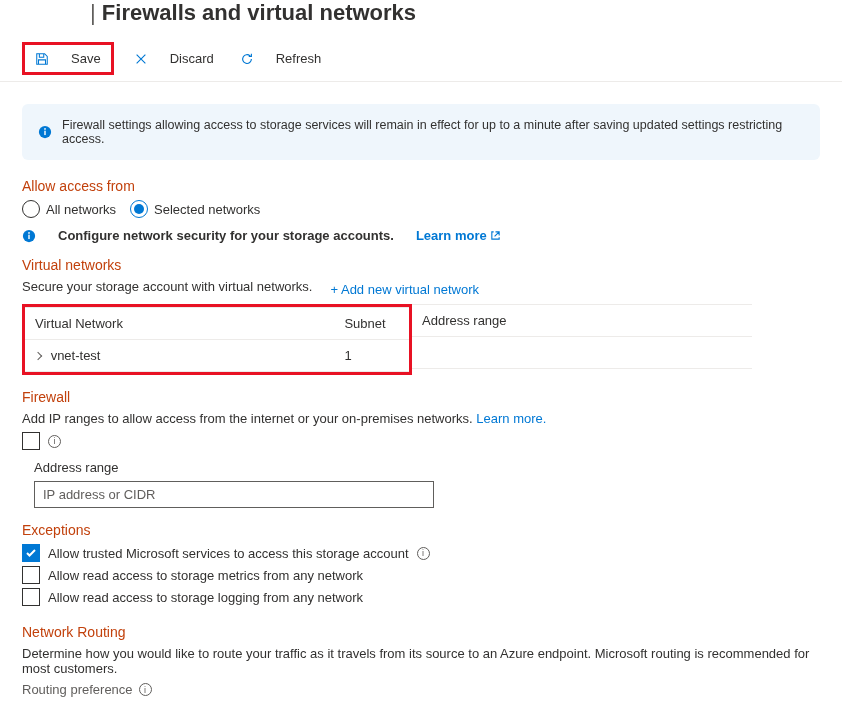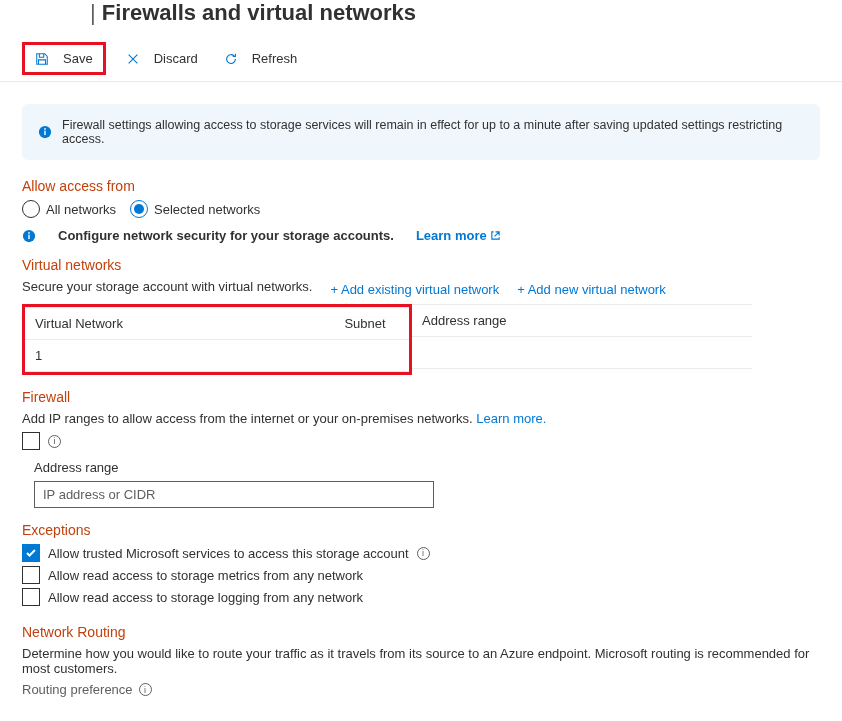--- a/index.html
+++ b/index.html
@@ -27,21 +27,21 @@
     .toolbar {
       display: flex;
       align-items: center;
       gap: 14px;
       padding: 6px 0 6px 22px;
       border-bottom: 1px solid #edebe9;
     }
     .toolbar-btn {
       display: inline-flex;
       align-items: center;
-      gap: 14px;
+      gap: 22px;
       font-size: 13px;
       color: #323130;
       cursor: pointer;
       padding: 4px 6px;
     }
     .toolbar-btn svg { width: 14px; height: 14px; }
     .save-highlight {
       border: 3px solid #e81123;
       padding: 2px 4px;
     }
@@ -276,32 +276,35 @@
         <span>Learn more</span>
         <svg class="external-icon" viewBox="0 0 12 12">
             <path fill="none" stroke="#0078d4" stroke-width="1.2" d="M4 2H2v8h8V8M6 2h4v4M10 2L5 7"></path>
           </svg>
       </a>
     </div>
 
     <div class="section-title">Virtual networks</div>
     <div class="vnet-actions">
       <span class="subtext">Secure your storage account with virtual networks.</span>
-      <a class="link plus">+ Add existing virtual network</a>
       <a class="link plus">+ Add new virtual network</a>
     </div>
 
     <div class="vnet-table-wrap">
       <div style="display:flex; align-items:flex-start;">
         <div class="vnet-highlight">
           <div class="vnet-row header">
             <div class="col-network">Virtual Network</div>
             <div class="col-subnet">Subnet</div>
           </div>
           <div class="vnet-row data">
+            <div class="col-network">
+              <span class="chevron"></span>
+              <span>vnet-test</span>
+            </div>
             <div class="col-subnet">1</div>
           </div>
         </div>
         <div class="outside-col">
           <div class="vnet-row header" style="width:340px;">
             <div class="col-range">Address range</div>
           </div>
           <div class="vnet-row data" style="width:340px;">
             <div class="col-range">&nbsp;</div>
           </div>

